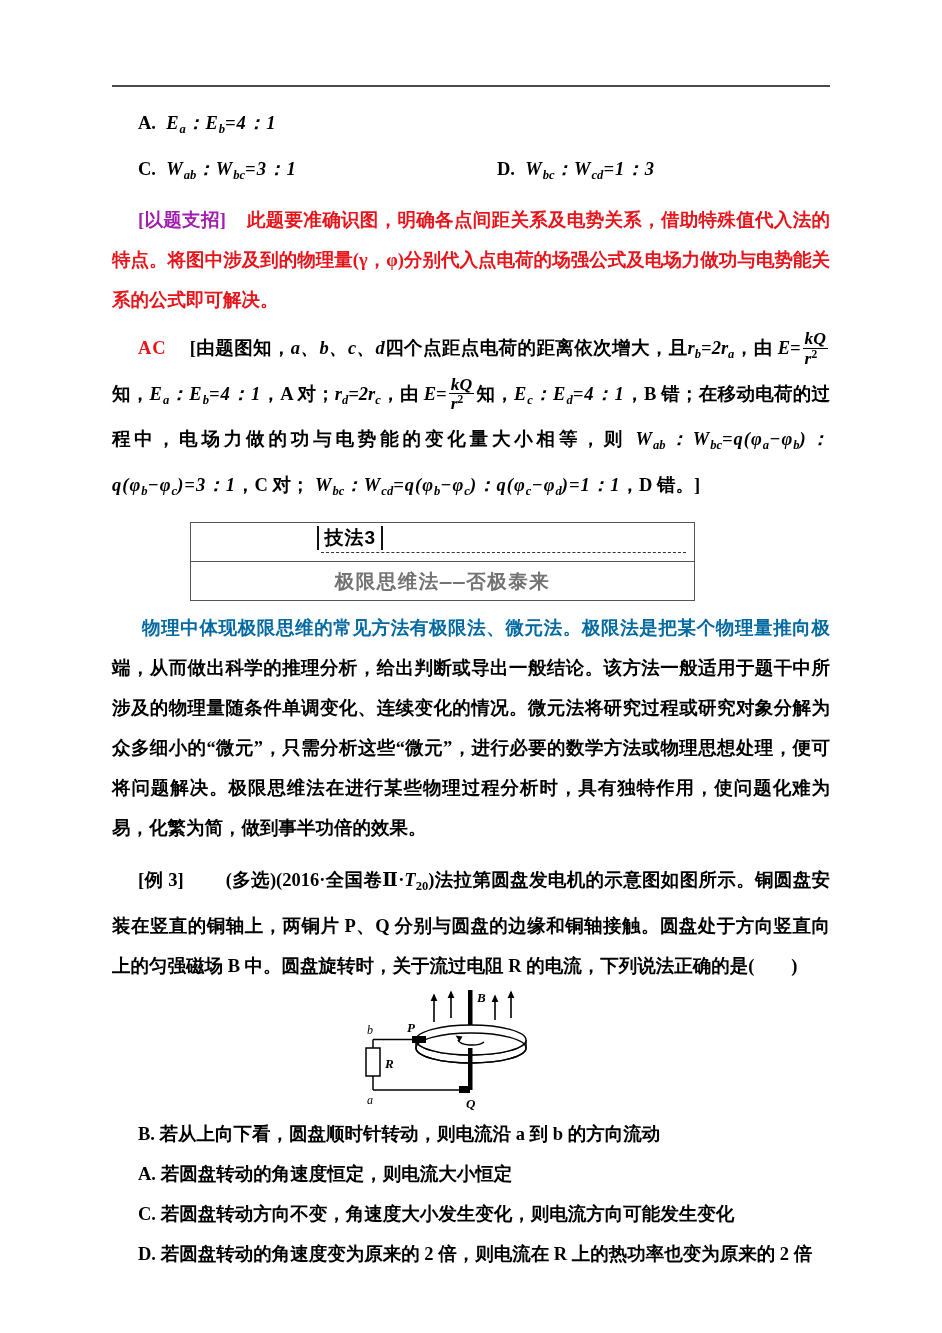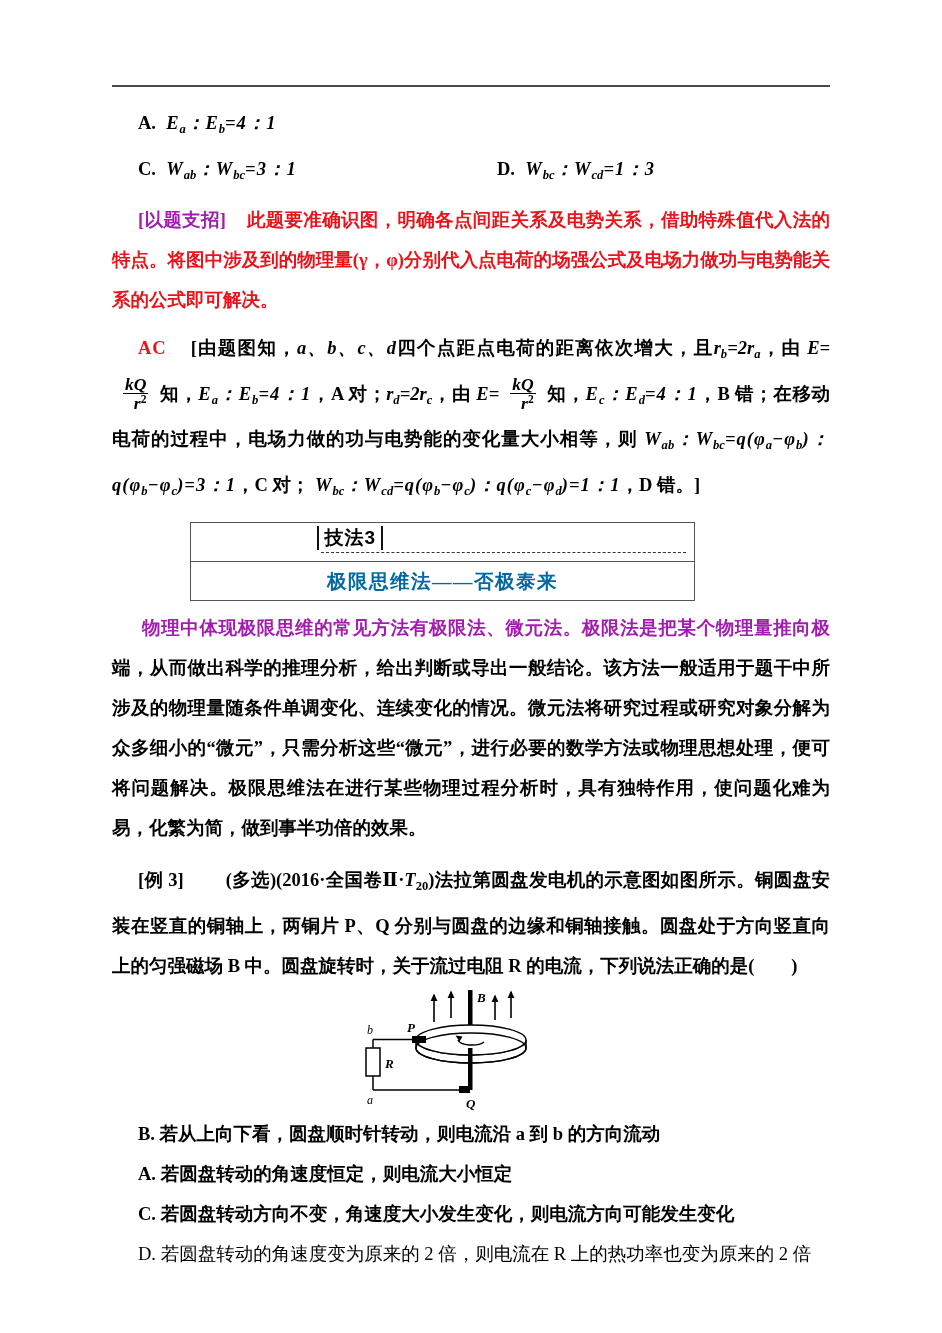--- a/index.html
+++ b/index.html
@@ -66,24 +66,24 @@
   
   .red { color: #e8141b; }
   .hint-tag { color: #a21caf; font-weight: bold; }
 
   
   .ans-letter { color: #e8141b; font-weight: bold; letter-spacing: 1px; }
 
   .frac {
     display: inline-block;
     vertical-align: -0.52em;
-    text-align: right;
+    text-align: left;
     font-style: italic;
     line-height: 1.05;
-    margin: 0 11px;
+    margin: 0 2px;
   }
   .frac .num {
     display: block;
     border-bottom: 1.4px solid #000;
     padding: 0 2px;
     font-size: 0.95em;
   }
   .frac .den { display: block; padding: 0 2px; font-size: 0.95em; }
   .sup { font-size: 0.66em; vertical-align: 0.5em; font-style: normal; }
 
@@ -131,49 +131,49 @@
     top: 29px;
     border-top: 1.6px dashed #333;
   }
   .jifa-body {
     height: 38px;
     display: flex;
     align-items: center;
     justify-content: center;
   }
   .jifa-title {
-    color: #0369a1;
-    font-family: Liberation Serif, serif;
+    color: #737373;
+    font-family: Liberation Mono, monospace;
     font-weight: bold;
     font-size: 19.5px;
     letter-spacing: 1.5px;
   }
 
-  .blue-text { color: #a21caf; }
+  .blue-text { color: #0369a1; }
 
   
   .figure {
     display: flex;
     justify-content: center;
     margin-top: 4px;
     margin-bottom: 2px;
   }
 
   
   .opt-line {
     font-size: 18.5px;
     line-height: 40px;
     font-weight: bold;
     padding-left: 26px;
     text-indent: 0;
   }
   .opt-wrap {
     font-size: 18.5px;
     line-height: 40px;
-    font-weight: normal;
+    font-weight: bold;
     text-indent: 26px;
   }
 </style>
 </head>
 <body>
 
 <div class="page">
 
   <div class="top-rule"></div>
 

